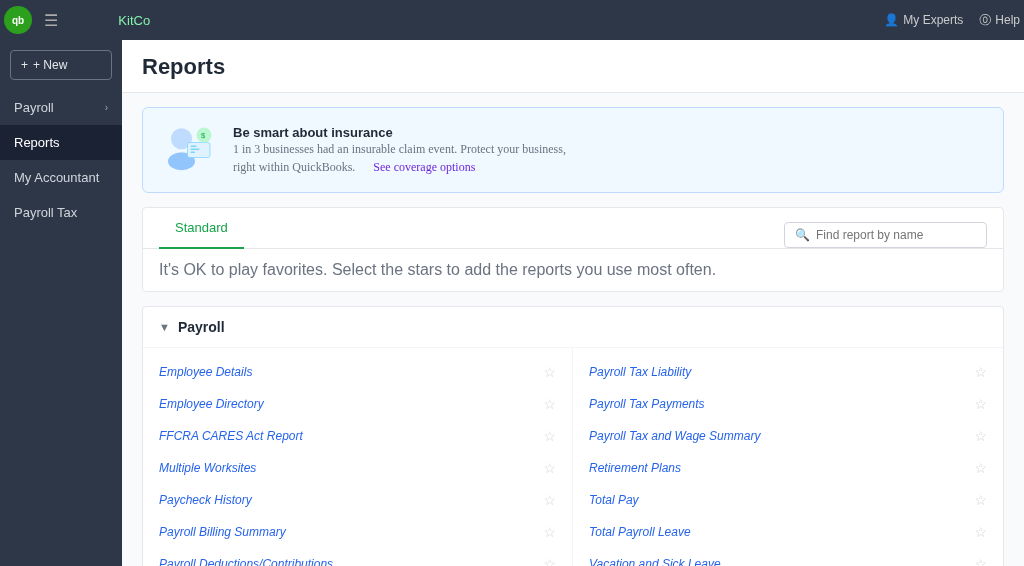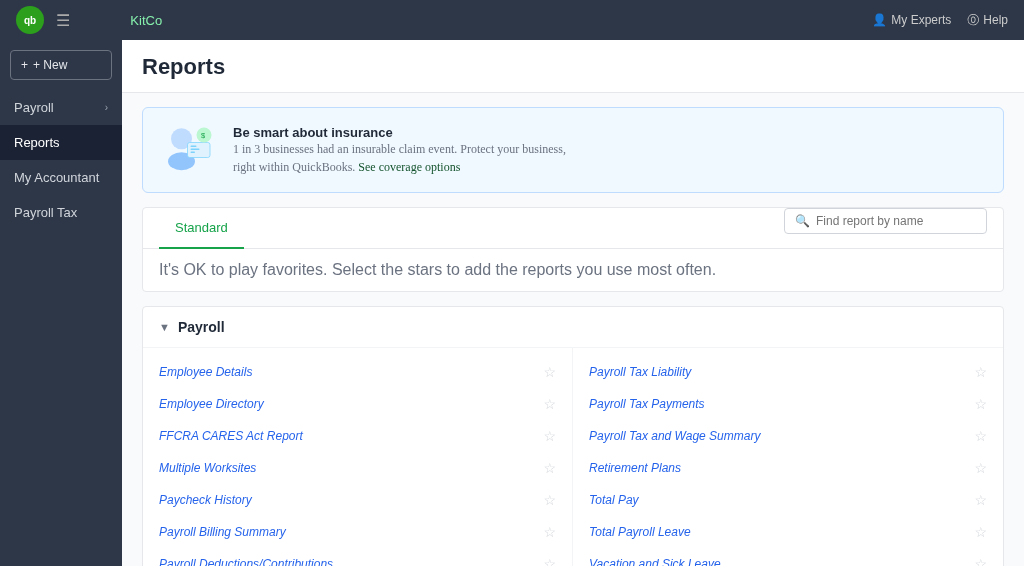--- a/index.html
+++ b/index.html
@@ -1,19 +1,19 @@
 <!DOCTYPE html>
 <html><head>
   <meta charset="utf-8">
   <style>
     * { margin: 0; padding: 0; box-sizing: border-box; }
     body { font-family: -apple-system, BlinkMacSystemFont, 'Segoe UI', sans-serif; font-size: 13px; background: #f4f5f7; display: flex; flex-direction: column; height: 566px; overflow: hidden; }
 
     
-    .topbar { height: 40px; background: #2d3748; display: flex; align-items: center; justify-content: space-between; padding: 0 16px; flex-shrink: 0; }
+    .topbar { height: 40px; background: #2d3748; display: flex; align-items: center; justify-content: space-between; padding: 0 4px; flex-shrink: 0; }
     .topbar-left { display: flex; align-items: center; gap: 12px; }
     .hamburger { color: #aaa; font-size: 16px; cursor: pointer; }
     .company-name { color: #86efac; font-size: 13px; margin-left: 48px; }
     .topbar-right { display: flex; align-items: center; gap: 16px; }
     .topbar-btn { color: #ccc; font-size: 12px; display: flex; align-items: center; gap: 4px; cursor: pointer; }
     .qb-logo { display: flex; align-items: center; gap: 6px; }
     .qb-logo-icon { width: 28px; height: 28px; background: #2ca01c; border-radius: 50%; display: flex; align-items: center; justify-content: center; color: white; font-weight: bold; font-size: 10px; }
 
     
     .layout { display: flex; flex: 1; overflow: hidden; }
@@ -28,25 +28,25 @@
     
     .main { flex: 1; overflow-y: auto; background: #f9fafb; }
     .main-header { background: white; padding: 14px 20px 0; border-bottom: 1px solid #e5e7eb; }
     .page-title { font-size: 22px; font-weight: 600; color: #1f2937; margin-bottom: 12px; }
 
     
     .banner { margin: 14px 20px; background: #f0f9ff; border: 1px solid #bfdbfe; border-radius: 6px; padding: 12px 16px; display: flex; align-items: center; gap: 14px; }
     .banner-illustration { width: 60px; height: 60px; flex-shrink: 0; }
     .banner-text h3 { font-size: 13px; font-weight: 600; color: #1f2937; }
     .banner-text p { font-size: 12px; color: #6b7280; line-height: 1.5; font-family: Liberation Serif, serif; }
-    .banner-text a { color: #14532d; text-decoration: none; }
+    .banner-text a { color: #6d28d9; text-decoration: none; margin-left: 15px; }
 
     
     .tabs-area { background: white; margin: 0 20px; border-radius: 4px; border: 1px solid #e5e7eb; }
-    .tabs-header { display: flex; align-items: flex-start; justify-content: space-between; padding: 0 16px; border-bottom: 1px solid #e5e7eb; }
+    .tabs-header { display: flex; align-items: flex-end; justify-content: space-between; padding: 0 16px; border-bottom: 1px solid #e5e7eb; }
     .tabs { display: flex; }
     .tab { padding: 12px 16px; font-size: 13px; color: #6b7280; cursor: pointer; border-bottom: 2px solid transparent; margin-bottom: -1px; }
     .tab.active { color: #16a34a; border-bottom-color: #16a34a; font-weight: 500; }
     .search-box { display: flex; align-items: center; gap: 6px; border: 1px solid #d1d5db; border-radius: 4px; padding: 5px 10px; color: #9ca3af; font-size: 12px; }
     .tabs-message { padding: 12px 16px; font-size: 16px; color: #6b7280; }
 
     
     .section { margin: 14px 20px; background: white; border-radius: 4px; border: 1px solid #e5e7eb; }
     .section-header { display: flex; align-items: center; gap: 8px; padding: 12px 16px; border-bottom: 1px solid #f3f4f6; }
     .section-header h2 { font-size: 14px; font-weight: 600; color: #1f2937; }

